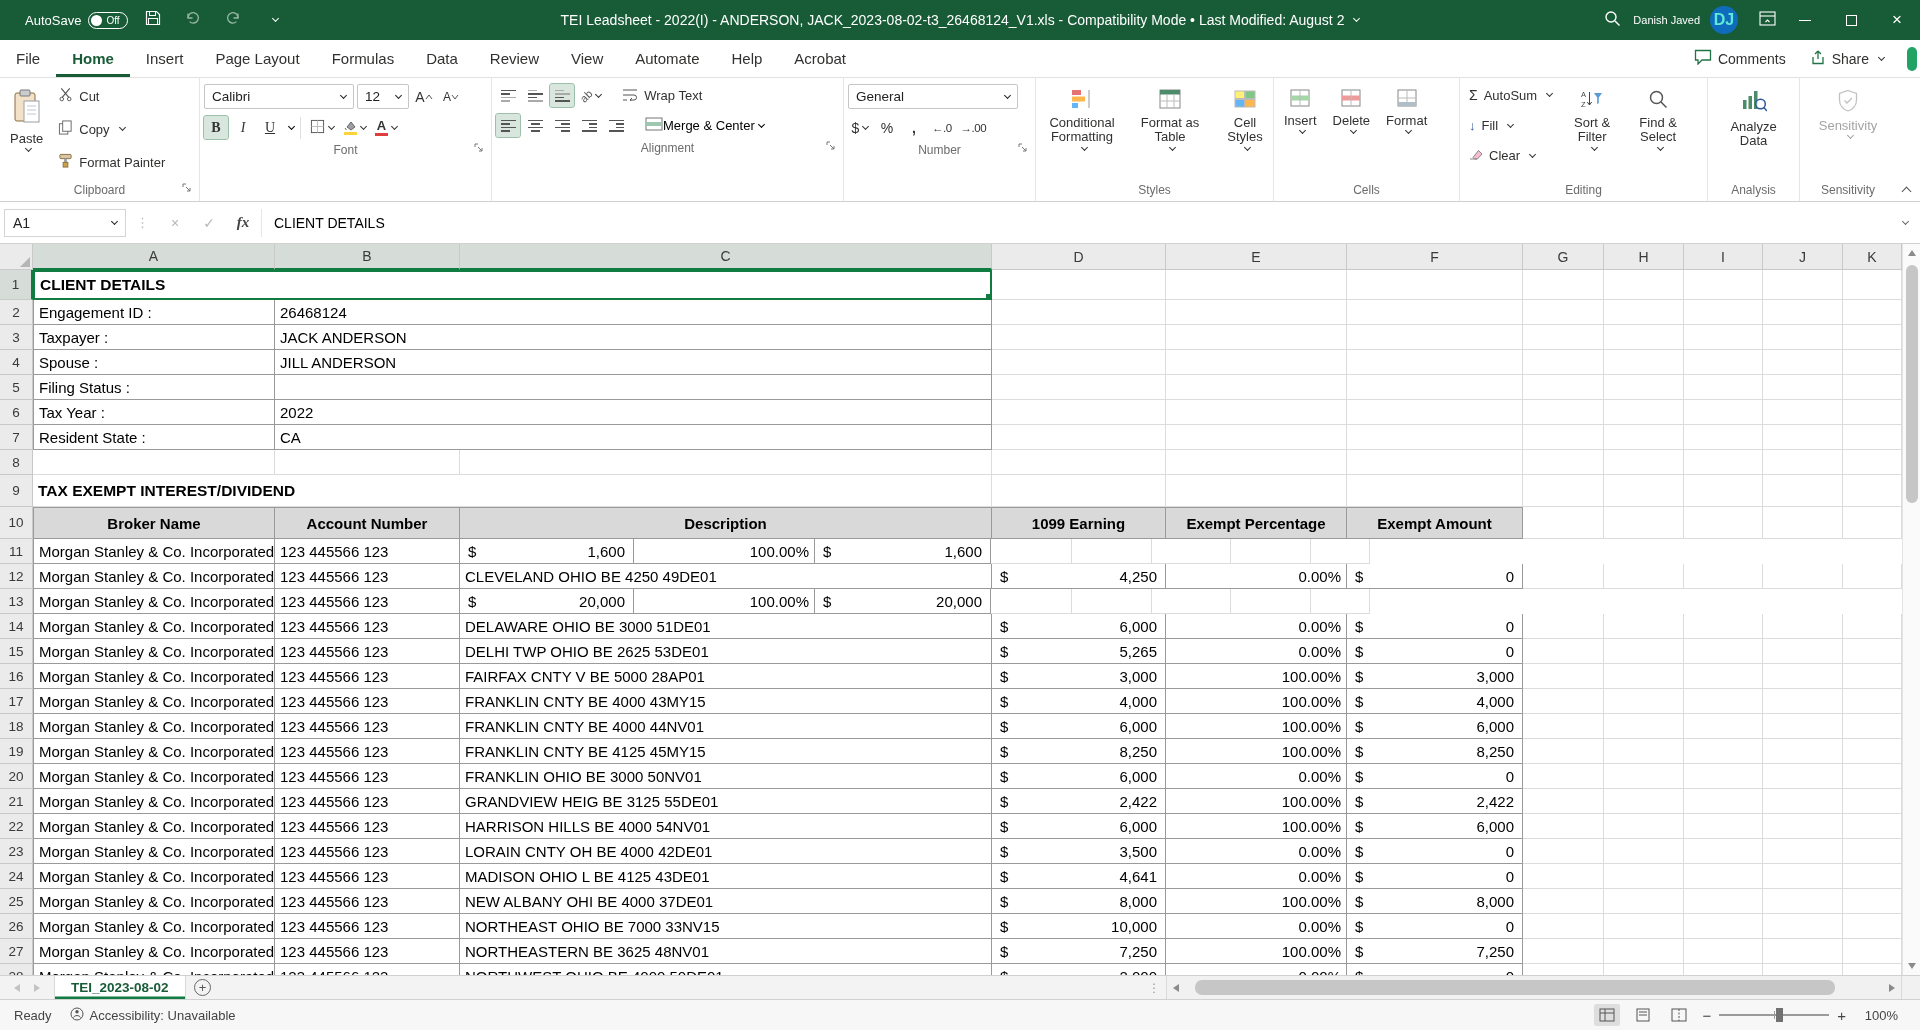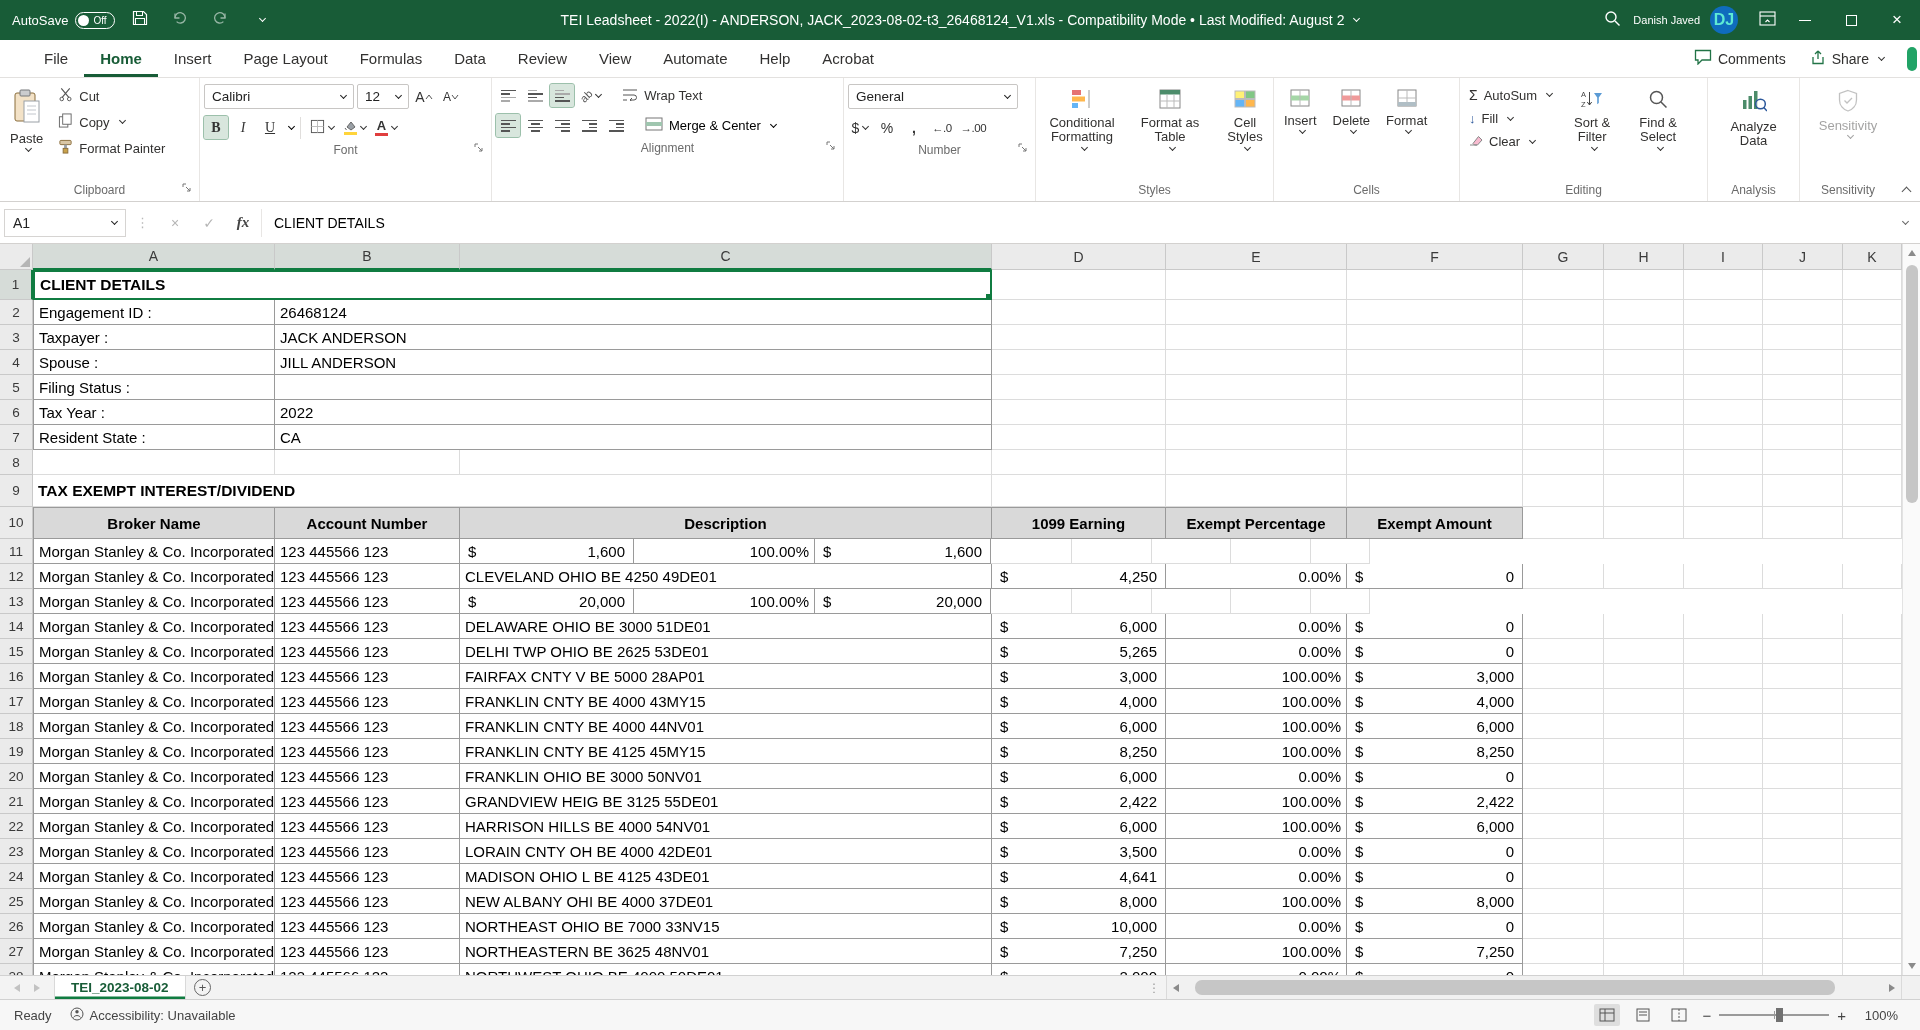--- a/index.html
+++ b/index.html
@@ -1,21 +1,21 @@
 <!DOCTYPE html>
 <html><head>
 <meta charset="utf-8">
 <style>
   * { margin:0; padding:0; box-sizing:border-box; }
   html,body { width:1920px; height:1030px; overflow:hidden; font-family:"Liberation Sans", sans-serif; background:#fff; }
   #app { width:1920px; height:1030px; display:flex; flex-direction:column; }
 
   
   .titlebar { height:40px; background:#185C37; color:#fff; display:flex; align-items:center; position:relative; flex:0 0 40px; }
-  .tb-left { display:flex; align-items:center; gap:10px; padding-left:12px; z-index:2; }
+  .tb-left { display:flex; align-items:center; gap:10px; padding-left:25px; z-index:2; }
   .autosave { display:flex; align-items:center; gap:7px; font-size:13px; }
   .toggle { width:40px; height:17px; border:1px solid #fff; border-radius:9px; display:flex; align-items:center; gap:4px; padding:0 4px 0 2px; }
   .knob { width:11px; height:11px; background:#fff; border-radius:50%; }
   .toggle-txt { font-size:10px; color:#fff; }
   .tb-icon { width:30px; height:28px; display:flex; align-items:center; justify-content:center; }
   .dim { opacity:.55; }
   .tb-title { position:absolute; left:0; right:0; text-align:center; font-size:14px; color:#fff; display:flex; justify-content:center; align-items:center; gap:6px; pointer-events:none; }
   .tb-right { margin-left:auto; display:flex; align-items:center; z-index:2; }
   .user-name { font-size:11px; margin:0 10px 0 6px; }
   .avatar { width:28px; height:28px; border-radius:50%; background:#0F6CBD; color:#5eead4; font-size:16px; font-weight:bold; display:flex; align-items:center; justify-content:center; margin-right:14px; }
@@ -34,40 +34,40 @@
   .green-pill { position:absolute; right:3px; top:7px; width:10px; height:24px; border-radius:5px; background:#21A366; }
 
   
   .ribbon { height:124px; flex:0 0 124px; background:#fff; border-bottom:1px solid #D3D1CF; display:flex; position:relative; }
   .rgroup { display:flex; flex-direction:column; border-right:1px solid #E8E6E4; padding:6px 4px 0 4px; position:relative; flex:0 0 auto; }
   .rg-content { display:flex; gap:4px; flex:1; align-items:flex-start; }
   .rg-label { height:22px; display:flex; align-items:center; justify-content:center; font-size:12px; color:#6B6B6B; position:relative; }
   .launcher { position:absolute; right:3px; bottom:5px; }
   .bigbtn { display:flex; flex-direction:column; align-items:center; justify-content:flex-start; gap:3px; padding:5px 6px; font-size:13px; color:#323130; text-align:center; line-height:1.12; border-radius:3px; }
   .sbtn { display:flex; align-items:center; gap:6px; font-size:13px; color:#323130; padding:3px 5px; border-radius:3px; white-space:nowrap; }
-  .colstack { display:flex; flex-direction:column; gap:2px; }
+  .colstack { display:flex; flex-direction:column; gap:9px; }
   .rows2 { display:flex; flex-direction:column; gap:7px; }
   .hrow-ctl { display:flex; align-items:center; gap:3px; }
   .rbtn { display:inline-flex; align-items:center; justify-content:center; min-width:24px; height:23px; padding:0 3px; font-size:14px; color:#333; border-radius:2px; }
   .rbtn.on, .sbtn.on { background:#D8E6DD; outline:1px solid #9CC0AB; }
   .combo { height:25px; border:1px solid #C8C6C4; background:#fff; display:flex; align-items:center; justify-content:space-between; padding:0 7px; font-size:13.5px; color:#222; border-radius:2px; }
   .vsep { width:1px; height:22px; background:#E0DEDC; margin:0 3px; }
   .boldB { font-weight:bold; font-family:"Liberation Serif", serif; }
   .italI { font-style:italic; font-family:"Liberation Serif", serif; }
   .undU { text-decoration:underline; font-family:"Liberation Serif", serif; }
   .fontcolor { display:inline-flex; flex-direction:column; align-items:center; line-height:1; }
   .fontcolor .A { font-size:13px; font-weight:bold; }
   .redbar { width:13px; height:3px; background:#E03E3E; margin-top:1px; }
   .ylbar { width:13px; height:3px; background:#FFD43B; margin-top:1px; }
   .alicon { width:15px; height:12px; display:flex; flex-direction:column; justify-content:space-between; }
   .alicon i { display:block; height:1.5px; background:#555; }
   .ab-rot { display:inline-block; transform:rotate(-45deg); font-size:11px; color:#555; }
   .disabled { opacity:.45; }
   .two-line { width:72px; white-space:normal; }
-  .mcbtn { display:flex; align-items:center; gap:6px; font-size:13px; padding:3px 6px; border-radius:2px; }
+  .mcbtn { display:flex; align-items:center; font-size:13px; padding:3px 6px; border-radius:2px; }
   .collapse-chev { position:absolute; right:10px; bottom:6px; width:7px; height:7px; border-left:1.5px solid #555; border-top:1.5px solid #555; transform:rotate(45deg); }
   .dec-glyph { font-size:11.5px; letter-spacing:-.5px; }
 
   
   .fbar { height:42px; flex:0 0 42px; display:flex; align-items:center; background:#fff; border-bottom:1px solid #D3D1CF; padding:5px 4px; gap:2px; }
   .namebox { width:122px; height:28px; border:1px solid #D6D4D2; display:flex; align-items:center; justify-content:space-between; padding:0 8px; font-size:14px; color:#222; }
   .grip { color:#B9B9B9; font-size:13px; padding:0 8px; }
   .fb-btn { width:32px; height:28px; display:flex; align-items:center; justify-content:center; font-size:14px; }
   .gray { color:#B5B5B5; }
   .fx { font-family:"Liberation Serif", serif; font-style:italic; font-weight:bold; color:#444; font-size:15px; }
@@ -197,21 +197,21 @@
       <div class="win-btn">
           <span class="max-sq"></span>
         </div>
       <div class="win-btn">
           <span>×</span>
         </div>
     </div>
   </div>
 
   <div class="ribbon-tabs">
-    <div id="rtabs" style="display:flex;align-items:stretch;margin-left:28px;">
+    <div id="rtabs" style="display:flex;align-items:stretch;">
         <div class="rtab">File</div>
         <div class="rtab active">Home</div>
         <div class="rtab">Insert</div>
         <div class="rtab">Page Layout</div>
         <div class="rtab">Formulas</div>
         <div class="rtab">Data</div>
         <div class="rtab">Review</div>
         <div class="rtab">View</div>
         <div class="rtab">Automate</div>
         <div class="rtab">Help</div>

